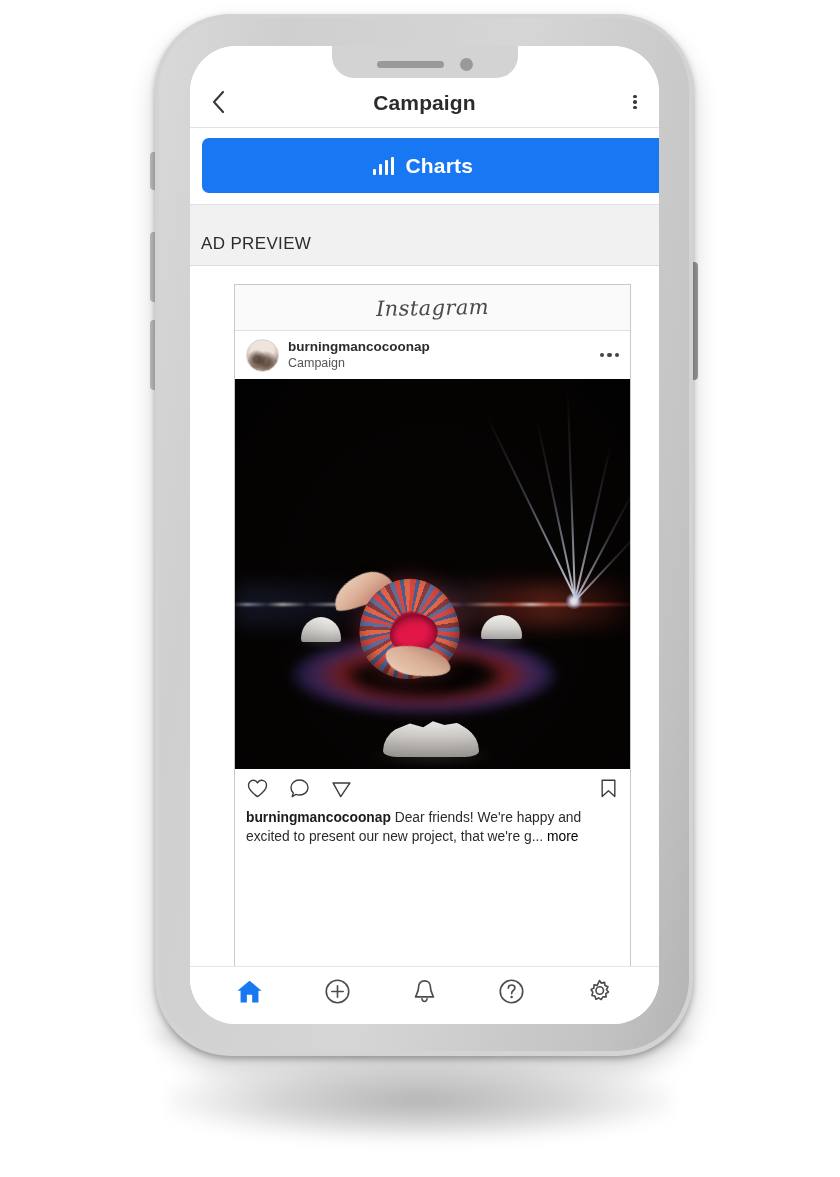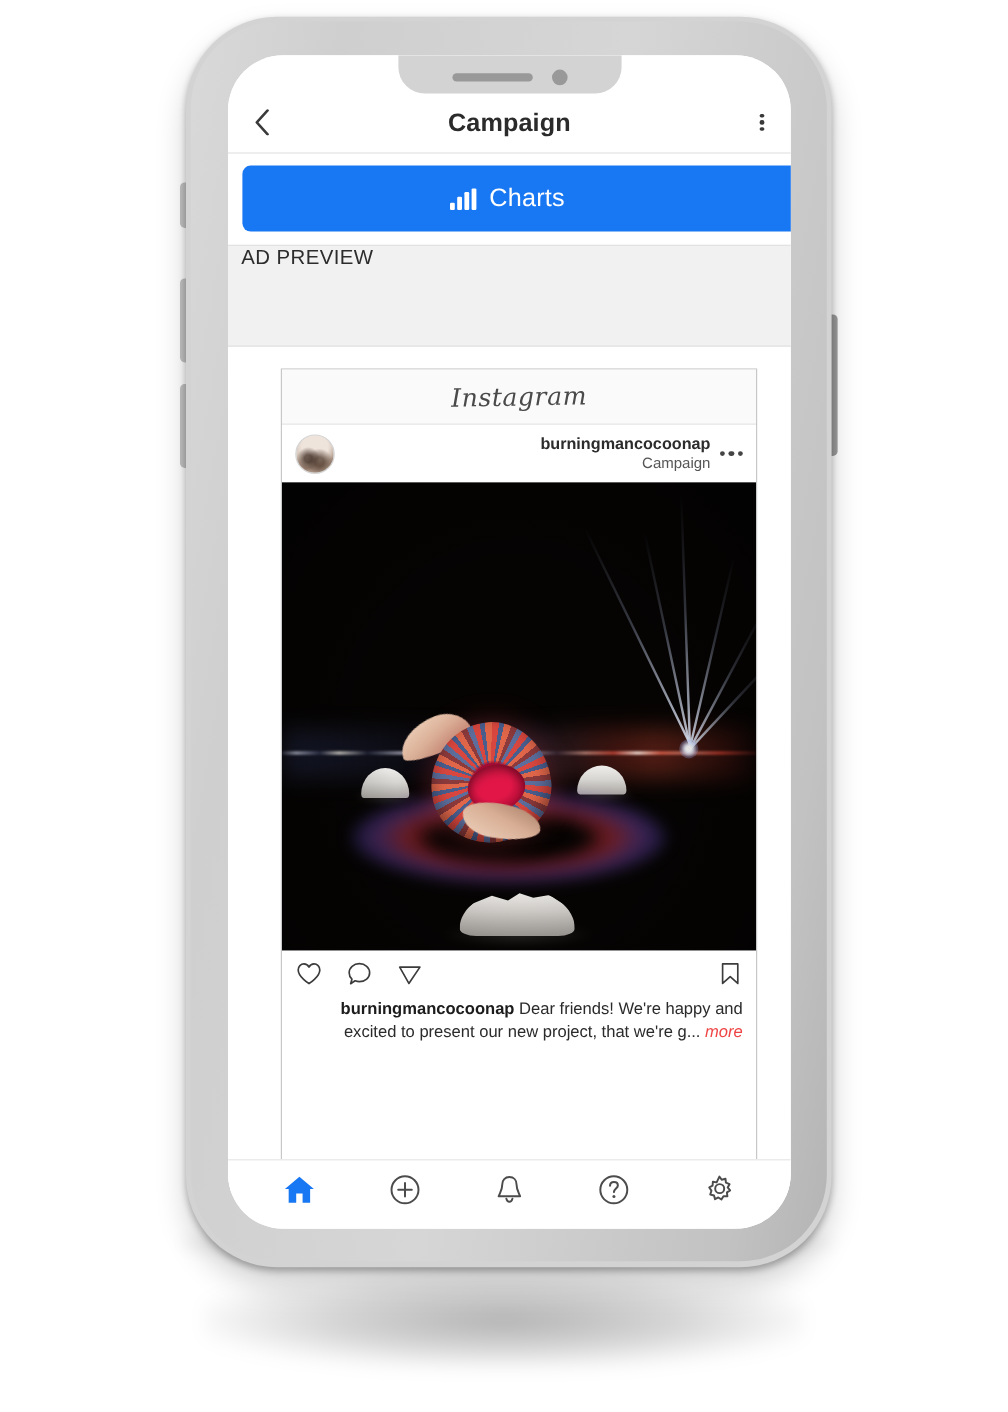--- a/index.html
+++ b/index.html
@@ -100,44 +100,44 @@
     margin-left:12px;
     height:55px;
     background:#1877f2;
     border-radius:7px 0 0 7px;
     display:flex;align-items:center;justify-content:center;gap:11px;
     cursor:pointer;
     width:480px;
     box-sizing:border-box;
     padding-right:38px;
   }
-  #charts-label{color:#ffffff;font-size:21px;font-weight:normal;letter-spacing:.2px;}
+  #charts-label{color:#ffffff;font-size:21px;font-weight:bold;letter-spacing:.2px;}
   #charts-bars{display:flex;align-items:flex-end;gap:2.4px;height:18px;}
   #charts-bars i{display:block;width:3.6px;background:#fff;border-radius:1px;}
   #charts-bars i:nth-child(1){height:6px;}
   #charts-bars i:nth-child(2){height:11px;}
   #charts-bars i:nth-child(3){height:15px;}
   #charts-bars i:nth-child(4){height:18px;}
 
   
   #section-header{
     background:#f1f1f1;
     border-top:1px solid #e2e2e2;
     border-bottom:1px solid #dddddd;
-    height:85px;
-    display:flex;
+    height:62px;
+    display:flex;align-items:flex-end;
     padding:0 0 11px 11px;
     box-sizing:border-box;
   }
   #section-header-label{
     font-size:17px;color:#2c2c2c;letter-spacing:.35px;font-weight:400;
   }
 
   
-  #content{background:#ffffff;padding:18px 0 0 16px;text-align:right;}
+  #content{background:#ffffff;padding:18px 0 0 16px;}
 
   
   #ad-card{
     margin:0 auto;
     width:397px;
     border:1px solid #c8c8c8;
     background:#ffffff;
     box-sizing:border-box;
     height:690px;
   }
@@ -293,21 +293,21 @@
   }
   .ig-action{cursor:pointer;display:flex;align-items:center;}
   #ig-bookmark{margin-left:auto;cursor:pointer;display:flex;align-items:center;}
 
   
   #ig-caption{
     padding:5px 11px 0 11px;box-sizing:border-box;
     font-size:13.8px;line-height:1.38;color:#2b2b2b;
   }
   #ig-caption-user{font-weight:bold;color:#1c1c1c;}
-  #ig-caption-more{color:#ef4444;font-style:italic;}
+  #ig-caption-more{color:#000000;}
 
   
   #tabbar{
     position:absolute;left:0;right:0;bottom:0;
     height:58px;
     background:#ffffff;
     border-top:1px solid #e6e6e6;
     display:flex;align-items:center;
     padding:0 16px 8px 16px;
     box-sizing:border-box;

